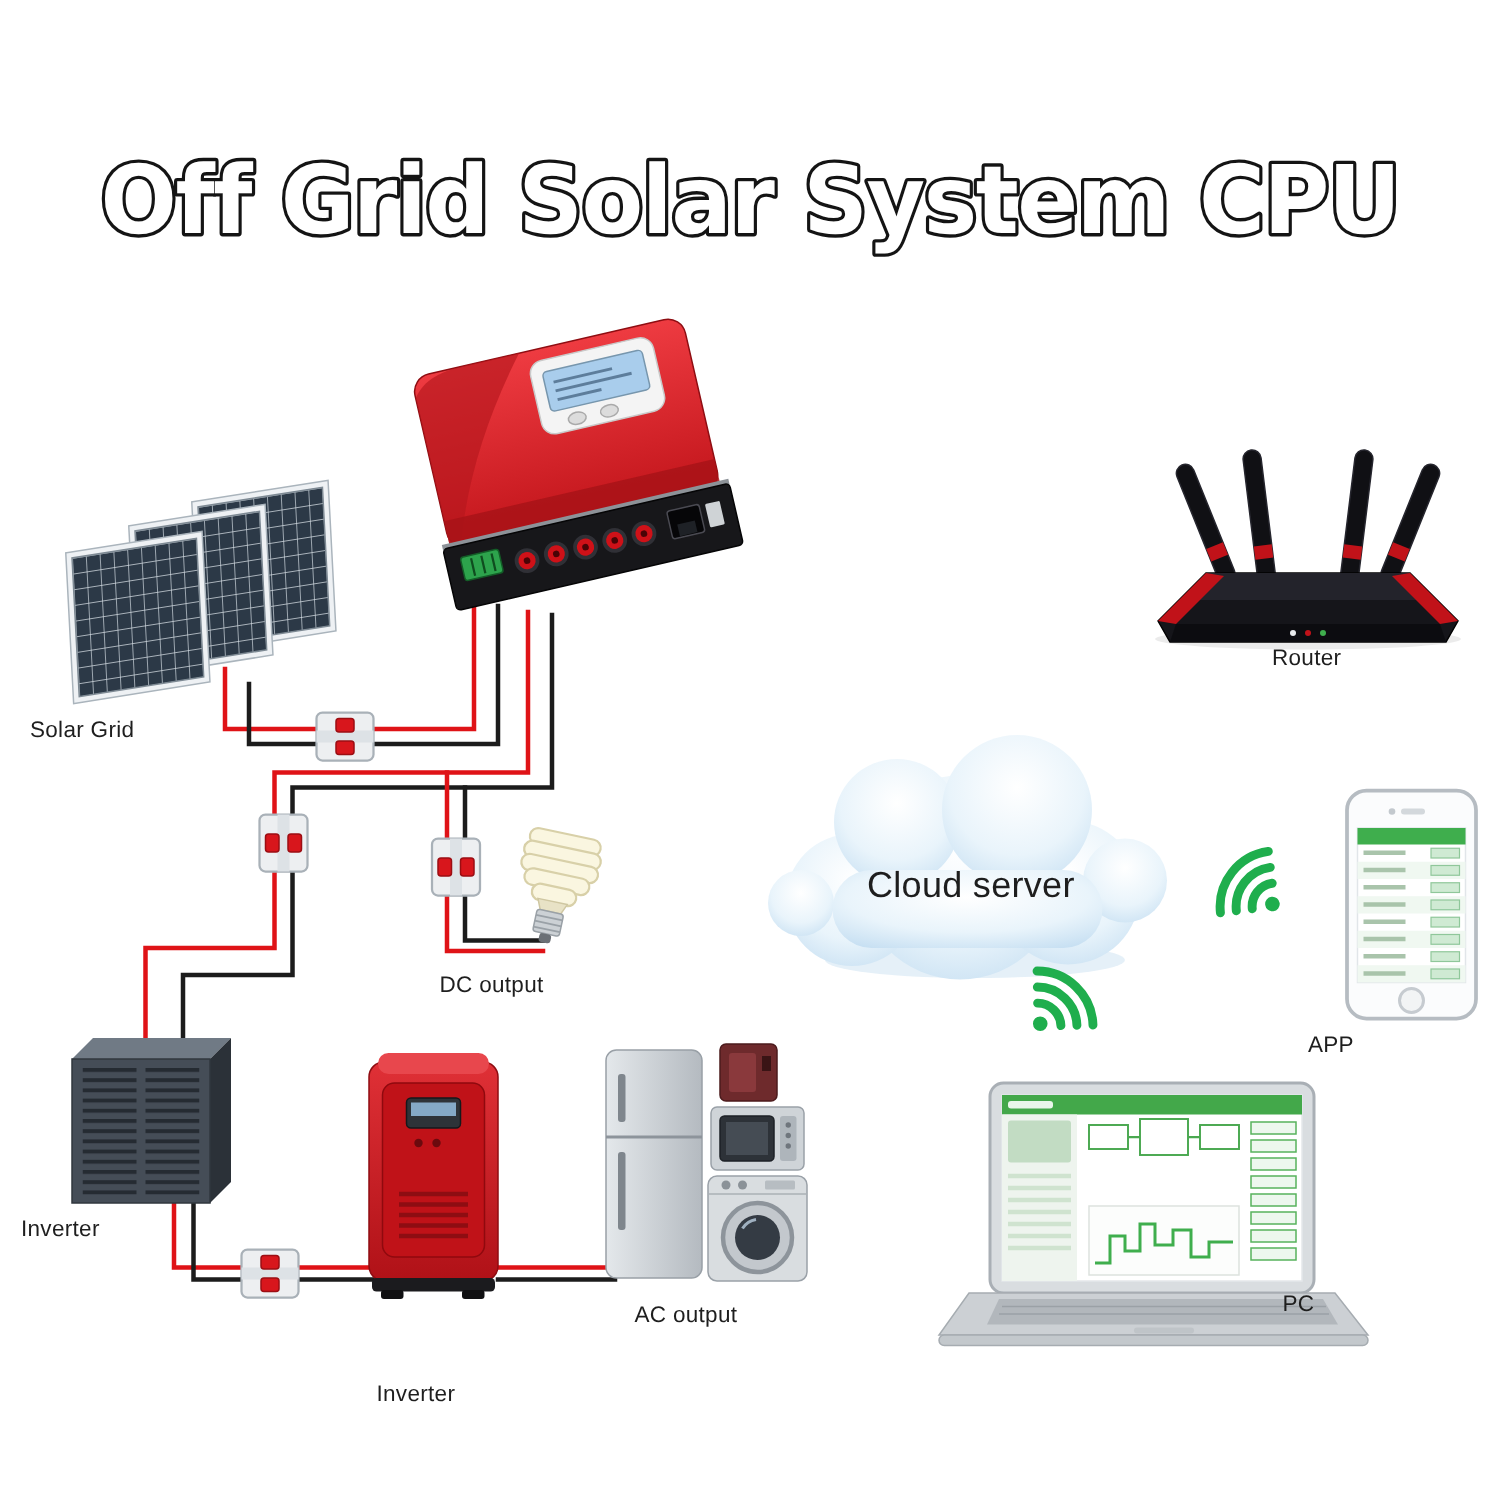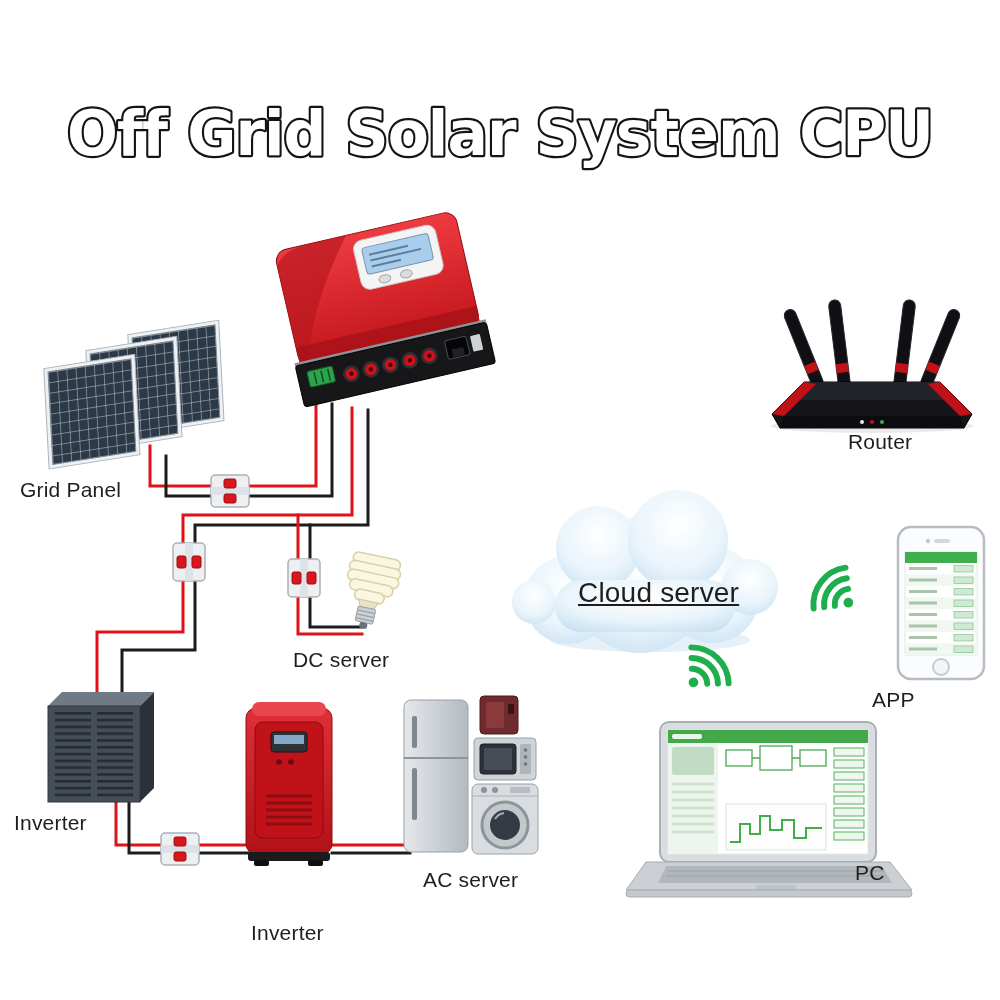--- a/index.html
+++ b/index.html
@@ -1,22 +1,22 @@
 <!DOCTYPE html>
 <html><head>
 <meta charset="utf-8">
 <style>
   html,body{margin:0;padding:0;background:#fff;}
   #canvas{position:relative;width:992px;height:1000px;background:#ffffff;overflow:hidden;
           font-family:"Liberation Sans",sans-serif;
           --wire-red:#df1317;--wire-black:#1c1c1c;--wifi-green:#1fae4d;
           --label-color:#1e1e1e;--title-fill:#ffffff;--title-stroke:#141414;}
   #art{position:absolute;left:0;top:0;}
-  .lbl{position:absolute;color:var(--label-color);font-size:21px;white-space:nowrap;letter-spacing:.2px;}
-  .lbl.big{font-size:28px;text-decoration:underline;}
+  .lbl{position:absolute;color:var(--label-color);font-size:15px;white-space:nowrap;letter-spacing:.2px;}
+  .lbl.big{font-size:24px;}
   .title-text{font-family:"DejaVu Sans",sans-serif;font-weight:bold;font-size:63px;
         fill:var(--title-fill);stroke:var(--title-stroke);stroke-width:4.5px;
         paint-order:stroke;stroke-linejoin:round;letter-spacing:-1px;}
   .wire{fill:none;stroke-width:3;stroke-linecap:square;stroke-linejoin:miter;}
   .wr{stroke:var(--wire-red);}
   .wb{stroke:var(--wire-black);}
   .wifi-stroke{stroke:var(--wifi-green);}
   .wifi-fill{fill:var(--wifi-green);}
 </style>
 </head>
@@ -308,23 +308,23 @@
       <polyline points="98,120 108,120 108,102 118,102 118,112 128,112 128,94 138,94 138,108 150,108 150,98 162,98 162,116 174,116 174,106 190,106" fill="none" stroke="#3fae4d" stroke-width="2"></polyline>
     </g>
     <polygon points="14,140 258,140 280,168 -6,168" fill="#ccd0d4" stroke="#a6acb1"></polygon>
     <polygon points="34,144 250,144 260,161 26,161" fill="#b2b7bc"></polygon>
     <path d="M36,149 H252 M34,154 H254" stroke="#9ba1a6" stroke-width="1" fill="none"></path>
     <rect x="124" y="163" width="40" height="4" rx="2" fill="#bfc4c8"></rect>
     <rect x="-6" y="168" width="286" height="7" rx="3.5" fill="#c3c8cc" stroke="#a6acb1"></rect>
   </g>
 </svg>
 
-<div class="lbl" style="left:20px;top:478px">Grid Panel</div>
+<div class="lbl" style="left:20px;top:478px">Solar Grid</div>
 <div class="lbl" style="left:848px;top:430px">Router</div>
 <div class="lbl big" style="left:578px;top:577px">Cloud server</div>
 <div class="lbl" style="left:872px;top:688px">APP</div>
-<div class="lbl" style="left:293px;top:648px">DC server</div>
+<div class="lbl" style="left:293px;top:648px">DC output</div>
 <div class="lbl" style="left:14px;top:811px">Inverter</div>
 <div class="lbl" style="left:251px;top:921px">Inverter</div>
-<div class="lbl" style="left:423px;top:868px">AC server</div>
+<div class="lbl" style="left:423px;top:868px">AC output</div>
 <div class="lbl" style="left:855px;top:861px">PC</div>
 
 </div>
 
 </body></html>

